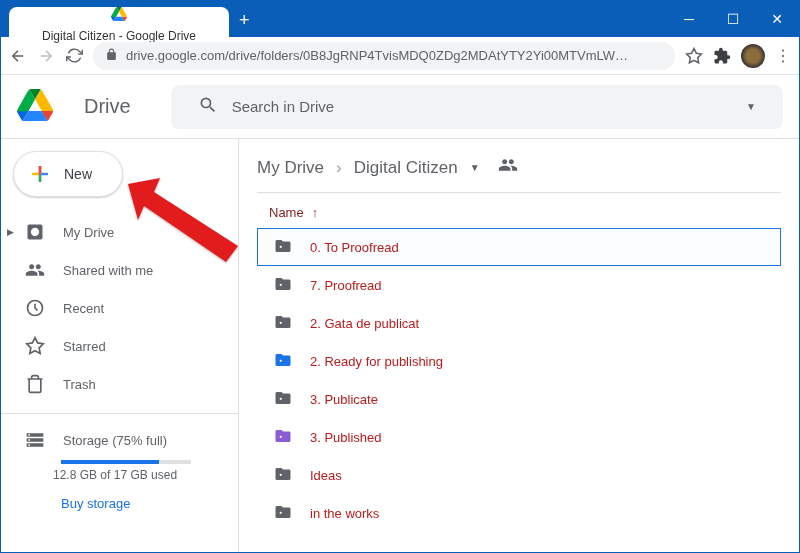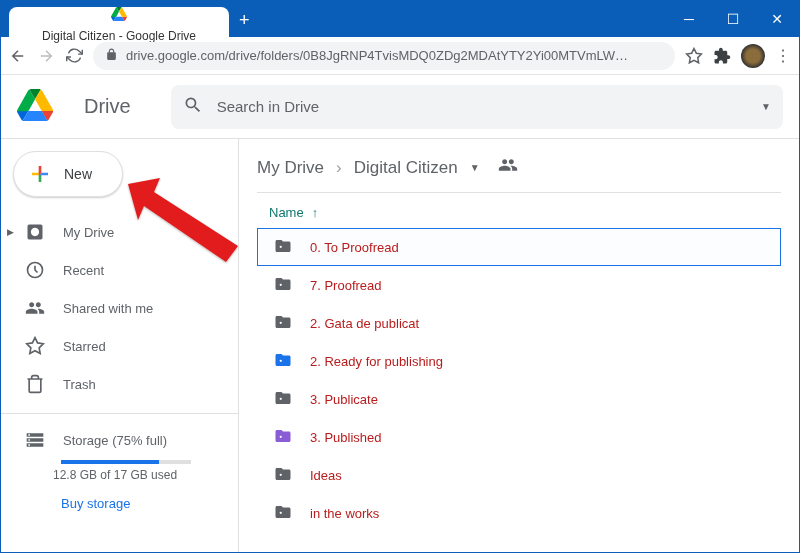--- a/index.html
+++ b/index.html
@@ -21,21 +21,21 @@
     .nav-icon.disabled { color: #bdbdbd; }
     .url-field { flex: 1; background: #f1f3f4; border-radius: 14px; height: 28px; display: flex; align-items: center; padding: 0 12px; gap: 8px; font-size: 13px; color: #5f6368; }
     .url-text { white-space: nowrap; overflow: hidden; text-overflow: ellipsis; }
     .avatar { width: 24px; height: 24px; border-radius: 50%; background: radial-gradient(circle, #8a6d3b 40%, #333 70%); }
     
     
     .drive-header { height: 64px; display: flex; align-items: center; padding: 0 16px; gap: 10px; border-bottom: 1px solid #e0e0e0; }
     .drive-logo { width: 36px; height: 36px; }
     .drive-name { font-size: 20px; color: #5f6368; margin-left: 21px; }
     .search-wrap { flex: 1; margin-left: 30px; display: flex; align-items: center; }
-    .search-box { flex: 1; background: #f1f3f4; border-radius: 8px; height: 44px; display: flex; align-items: center; padding: 0 12px; gap: 14px; color: #5f6368; font-size: 15px; }
+    .search-box { flex: 1; background: #f1f3f4; border-radius: 8px; height: 44px; display: flex; align-items: center; padding: 0 27px; gap: 14px; color: #5f6368; font-size: 15px; }
     .search-caret { margin-left: auto; font-size: 10px; color: #5f6368; }
     
     
     .body { display: flex; height: calc(553px - 36px - 38px - 64px); }
     
     
     .sidebar { width: 238px; border-right: 1px solid #e0e0e0; padding: 10px 0; position: relative; }
     .new-btn { margin: 2px 0 16px 12px; width: 110px; height: 46px; border: 1px solid #e0e0e0; border-radius: 24px; box-shadow: 0 1px 2px rgba(0,0,0,0.2); display: flex; align-items: center; gap: 12px; padding-left: 14px; background: #fff; cursor: pointer; }
     .plus-icon { width: 24px; height: 24px; }
     .new-label { font-size: 14px; color: #3c4043; font-weight: 500; }
@@ -50,21 +50,21 @@
     .storage-used { margin-left: 28px; font-size: 12px; color: #5f6368; }
     .buy-link { margin: 14px 0 0 36px; font-size: 13px; color: #1a73e8; cursor: pointer; }
     
     
     .main { flex: 1; padding: 12px 18px; overflow: hidden; }
     .breadcrumb { display: flex; align-items: center; gap: 12px; font-size: 17px; color: #5f6368; padding: 4px 0 12px 0; border-bottom: 1px solid #e0e0e0; }
     .crumb { cursor: pointer; }
     .crumb-sep { color: #9e9e9e; }
     .crumb-caret { font-size: 10px; color: #5f6368; }
     .share-icon { color: #5f6368; margin-left: 6px; }
-    .col-header { display: flex; align-items: center; gap: 8px; padding: 12px 0 8px 12px; font-size: 13px; color: #0f766e; }
+    .col-header { display: flex; align-items: center; gap: 8px; padding: 12px 0 8px 12px; font-size: 13px; color: #7f1d1d; }
     .file-row { height: 38px; display: flex; align-items: center; gap: 16px; padding-left: 14px; font-size: 13px; color: #b91c1c; cursor: pointer; border: 1px solid transparent; }
     .file-row.selected { border: 1px solid #1a73e8; background: #e8f0fe22; }
     .folder-icon { width: 22px; height: 18px; }
     .folder-icon.grey path { fill: #5f6368; }
     .folder-icon.blue path { fill: #1a73e8; }
     .folder-icon.purple path { fill: #8a5cd6; }
     
     
     .arrow-overlay { position: absolute; left: 120px; top: 176px; pointer-events: none; z-index: 100; }
     
@@ -171,31 +171,31 @@
     </div>
     <div id="side-items">
         <div class="side-item">
           <span class="side-caret">▶</span>
           <span class="side-icon"><svg viewBox="0 0 24 24" fill="currentColor">
               <path d="M19 3H5c-1.1 0-2 .9-2 2v14c0 1.1.9 2 2 2h14c1.1 0 2-.9 2-2V5c0-1.1-.9-2-2-2zm-7 14c-2.76 0-5-2.24-5-5s2.24-5 5-5 5 2.24 5 5-2.24 5-5 5z"></path>
             </svg></span>
           <span>My Drive</span>
         </div>
         <div class="side-item">
+          <span class="side-icon"><svg viewBox="0 0 24 24" fill="currentColor">
+              <path d="M16 11c1.66 0 2.99-1.34 2.99-3S17.66 5 16 5s-3 1.34-3 3 1.34 3 3 3zm-8 0c1.66 0 2.99-1.34 2.99-3S9.66 5 8 5 5 6.34 5 8s1.34 3 3 3zm0 2c-2.33 0-7 1.17-7 3.5V19h14v-2.5c0-2.33-4.67-3.5-7-3.5zm8 0c-.29 0-.62.02-.97.05 1.16.84 1.97 1.97 1.97 3.45V19h6v-2.5c0-2.33-4.67-3.5-7-3.5z"></path>
+            </svg></span>
+          <span>Shared with me</span>
+        </div>
+        <div class="side-item">
           <span class="side-icon"><svg viewBox="0 0 24 24" fill="none" stroke="currentColor" stroke-width="2">
               <circle cx="12" cy="12" r="9"></circle>
               <path d="M12 7v5l3 3"></path>
             </svg></span>
           <span>Recent</span>
-        </div>
-        <div class="side-item">
-          <span class="side-icon"><svg viewBox="0 0 24 24" fill="currentColor">
-              <path d="M16 11c1.66 0 2.99-1.34 2.99-3S17.66 5 16 5s-3 1.34-3 3 1.34 3 3 3zm-8 0c1.66 0 2.99-1.34 2.99-3S9.66 5 8 5 5 6.34 5 8s1.34 3 3 3zm0 2c-2.33 0-7 1.17-7 3.5V19h14v-2.5c0-2.33-4.67-3.5-7-3.5zm8 0c-.29 0-.62.02-.97.05 1.16.84 1.97 1.97 1.97 3.45V19h6v-2.5c0-2.33-4.67-3.5-7-3.5z"></path>
-            </svg></span>
-          <span>Shared with me</span>
         </div>
         <div class="side-item">
           <span class="side-icon"><svg viewBox="0 0 24 24" fill="none" stroke="currentColor" stroke-width="2">
               <polygon points="12 2 15.09 8.26 22 9.27 17 14.14 18.18 21.02 12 17.77 5.82 21.02 7 14.14 2 9.27 8.91 8.26 12 2"></polygon>
             </svg></span>
           <span>Starred</span>
         </div>
         <div class="side-item">
           <span class="side-icon"><svg viewBox="0 0 24 24" fill="none" stroke="currentColor" stroke-width="2">
               <path d="M3 6h18M8 6V4a2 2 0 012-2h4a2 2 0 012 2v2m3 0v14a2 2 0 01-2 2H7a2 2 0 01-2-2V6"></path>

